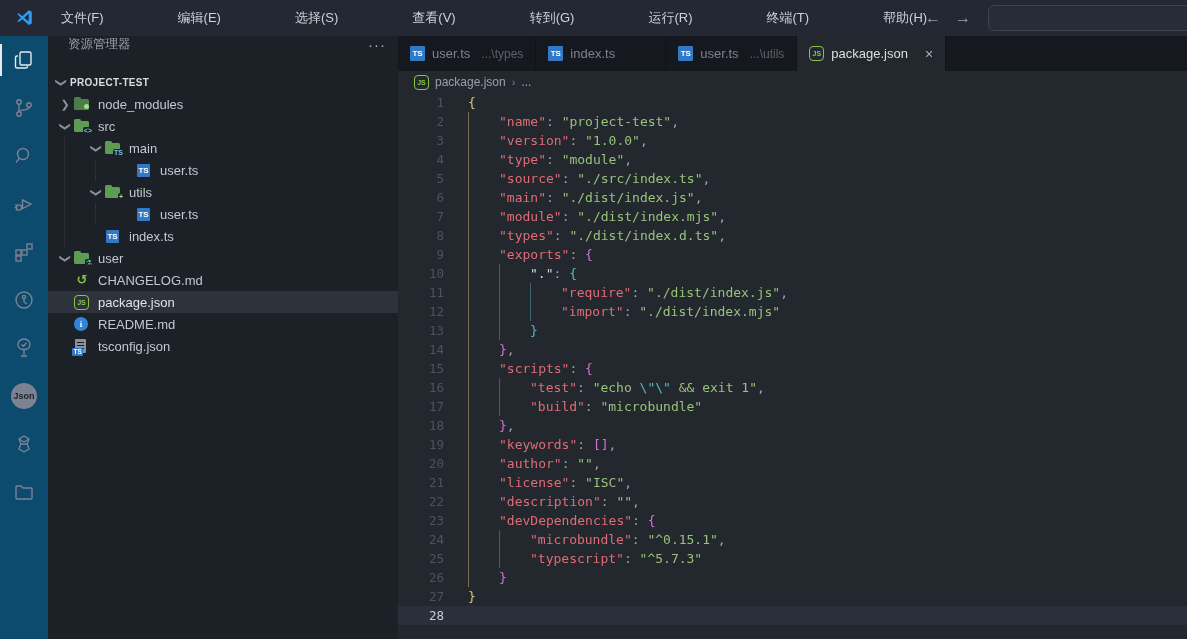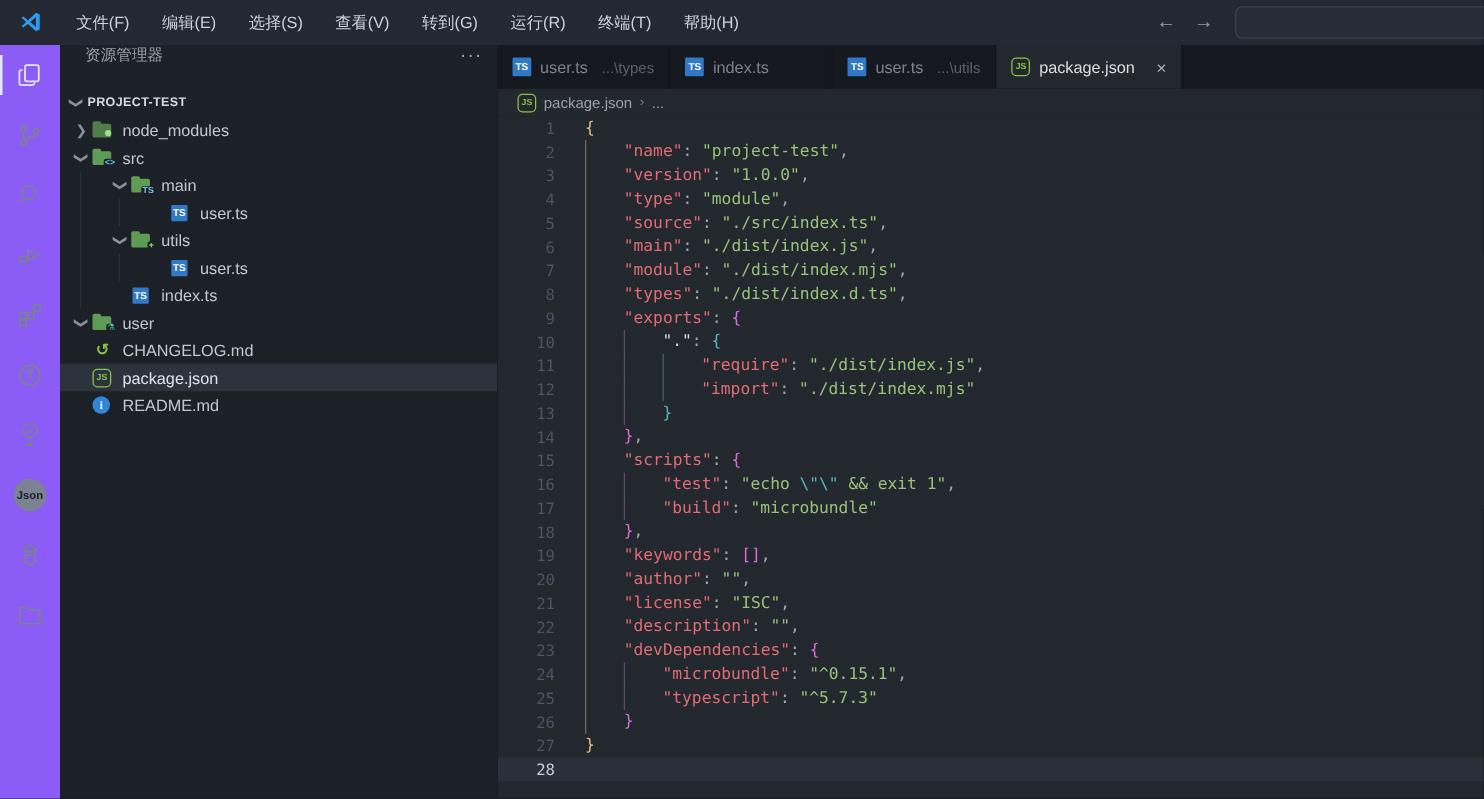--- a/index.html
+++ b/index.html
@@ -4,30 +4,30 @@
 <style>
   * { margin:0; padding:0; box-sizing:border-box; }
   html,body { width:1187px; height:639px; overflow:hidden; background:#15181e;
     font-family:"Liberation Sans","DejaVu Sans",sans-serif; }
   body { position:relative; color:#ccd1d9; font-size:13px; }
 
   
   .titlebar { position:absolute; left:0; top:0; width:1187px; height:36px;
     background:#232833; display:flex; align-items:center; }
   .logo { width:48px; display:flex; justify-content:center; align-items:center; }
-  .menus { display:flex; align-items:center; }
+  .menus { display:flex; align-items:center;gap:48px; }
   .menu-item { padding:0 13px; height:36px; line-height:36px; color:#ced2d9; cursor:default; }
   .nav-arrows { position:absolute; left:925px; top:0; height:36px; display:flex; align-items:center; gap:14px;
     color:#9aa0ab; font-size:16px; }
   .cmd-center { position:absolute; left:988px; top:5px; width:260px; height:26px;
     background:#272c36; border:1px solid #3c424e; border-radius:6px; }
 
   
   .main { position:absolute; top:36px; left:0; right:0; bottom:0; display:flex; }
-  .activitybar { width:48px; background:#8b5cf6; display:flex; flex-direction:column; }
+  .activitybar { width:48px; background:#0c4a6e; display:flex; flex-direction:column; }
   .act-cell { height:48px; display:flex; align-items:center; justify-content:center; position:relative; cursor:pointer; }
   .act-cell svg { stroke:#7b8292; fill:none; stroke-width:1.4; }
   .act-cell.active svg { stroke:#e6e9ee; }
   .act-cell.active::before { content:""; position:absolute; left:0; top:8px; bottom:8px; width:2px; background:#e6e9ee; }
   .json-badge { width:26px; height:26px; border-radius:50%; background:#7b8292; color:#1c2028;
     font-size:9px; font-weight:bold; display:flex; align-items:center; justify-content:center; }
 
   
   .sidebar { width:350px; background:#1c2027; display:flex; flex-direction:column; overflow:hidden; }
   .sb-header { height:35px; display:flex; align-items:flex-start; padding:0 12px 0 20px; color:#9ba1ab; font-size:12.5px; }
@@ -288,20 +288,28 @@
           </span>
           <span>package.json</span>
         </div>
         <div class="trow">
           <span class="fspace"></span>
           <span class="ficon">
             <span class="infoicon">i</span>
           </span>
           <span>README.md</span>
         </div>
+        <div class="trow">
+          <span class="fspace"></span>
+          <span class="ficon">
+            <span class="docicon"></span>
+            <span class="docbadge">TS</span>
+          </span>
+          <span>tsconfig.json</span>
+        </div>
       </div>
   </div>
 
   <div class="editor-col">
     <div class="tabstrip" id="tabstrip">
         <div class="tab">
           <span class="tabicon-ts">TS</span>
           <span>user.ts</span>
           <span class="detail">...\types</span>
         </div>

